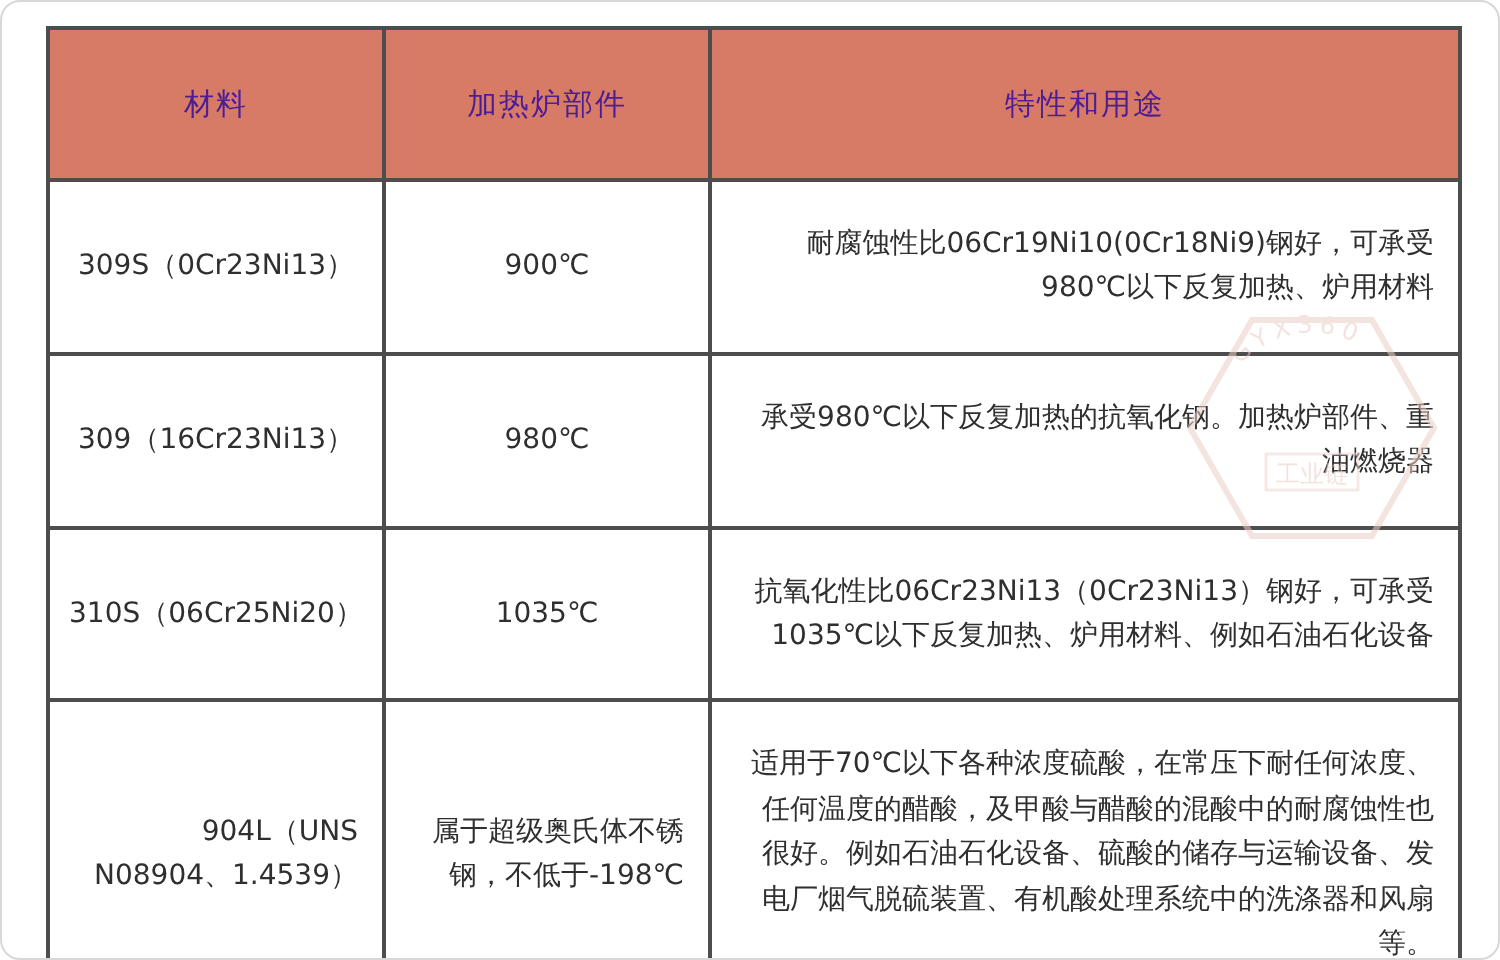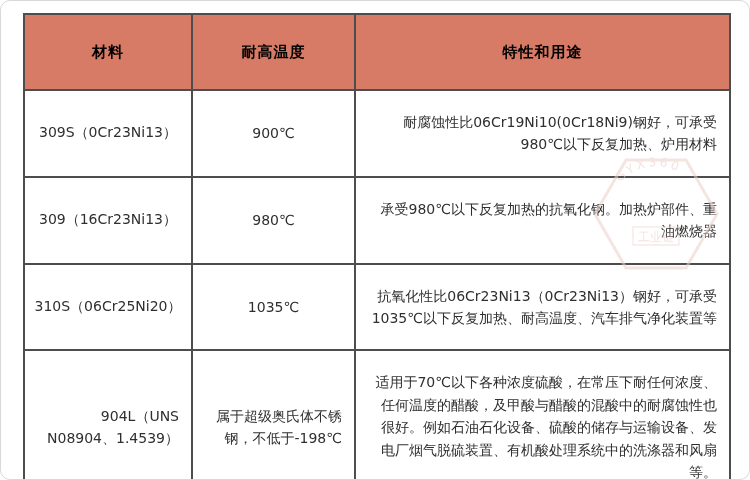--- a/index.html
+++ b/index.html
@@ -23,23 +23,23 @@
   table.spec col.c1{width:168px;}
   table.spec col.c2{width:163px;}
   table.spec col.c3{width:375px;}
   table.spec th, table.spec td{
     border:2px solid #4d4d4d;
     vertical-align:middle;
     box-sizing:border-box;
   }
   table.spec thead th{
     background:#d87b66;
-    color:#000000;
+    color:#4c1d95;
     font-size:15px;
-    font-weight:700;
+    font-weight:400;
     text-align:center;
     height:76px;
     letter-spacing:1px;
   }
   table.spec td{
     color:#2f2f2f;
     font-size:14px;
     background:transparent;
   }
   td.cell-center{text-align:center;padding:4px 6px;}
@@ -65,39 +65,39 @@
 
   <table class="spec">
     <colgroup>
         <col class="c1">
         <col class="c2">
         <col class="c3">
       </colgroup>
     <thead>
       <tr>
         <th>材料</th>
-        <th>耐高温度</th>
+        <th>加热炉部件</th>
         <th>特性和用途</th>
       </tr>
     </thead>
     <tbody>
       <tr class="r1">
         <td class="cell-center">309S（0Cr23Ni13）</td>
         <td class="cell-center">900℃</td>
         <td class="cell-left">耐腐蚀性比06Cr19Ni10(0Cr18Ni9)钢好，可承受980℃以下反复加热、炉用材料</td>
       </tr>
       <tr class="r2">
         <td class="cell-center">309（16Cr23Ni13）</td>
         <td class="cell-center">980℃</td>
         <td class="cell-left">承受980℃以下反复加热的抗氧化钢。加热炉部件、重油燃烧器</td>
       </tr>
       <tr class="r4">
         <td class="cell-center">310S（06Cr25Ni20）</td>
         <td class="cell-center">1035℃</td>
-        <td class="cell-left">抗氧化性比06Cr23Ni13（0Cr23Ni13）钢好，可承受1035℃以下反复加热、耐高温度、汽车排气净化装置等</td>
+        <td class="cell-left">抗氧化性比06Cr23Ni13（0Cr23Ni13）钢好，可承受1035℃以下反复加热、炉用材料、例如石油石化设备</td>
       </tr>
       <tr class="r5">
         <td class="cell-left">904L（UNS N08904、1.4539）</td>
         <td class="cell-left">属于超级奥氏体不锈钢，不低于-198℃</td>
         <td class="cell-left">适用于70℃以下各种浓度硫酸，在常压下耐任何浓度、任何温度的醋酸，及甲酸与醋酸的混酸中的耐腐蚀性也很好。例如石油石化设备、硫酸的储存与运输设备、发电厂烟气脱硫装置、有机酸处理系统中的洗涤器和风扇等。</td>
       </tr>
     </tbody>
   </table>
 
   <svg class="watermark" viewBox="0 0 134 150" xmlns="http://www.w3.org/2000/svg">

